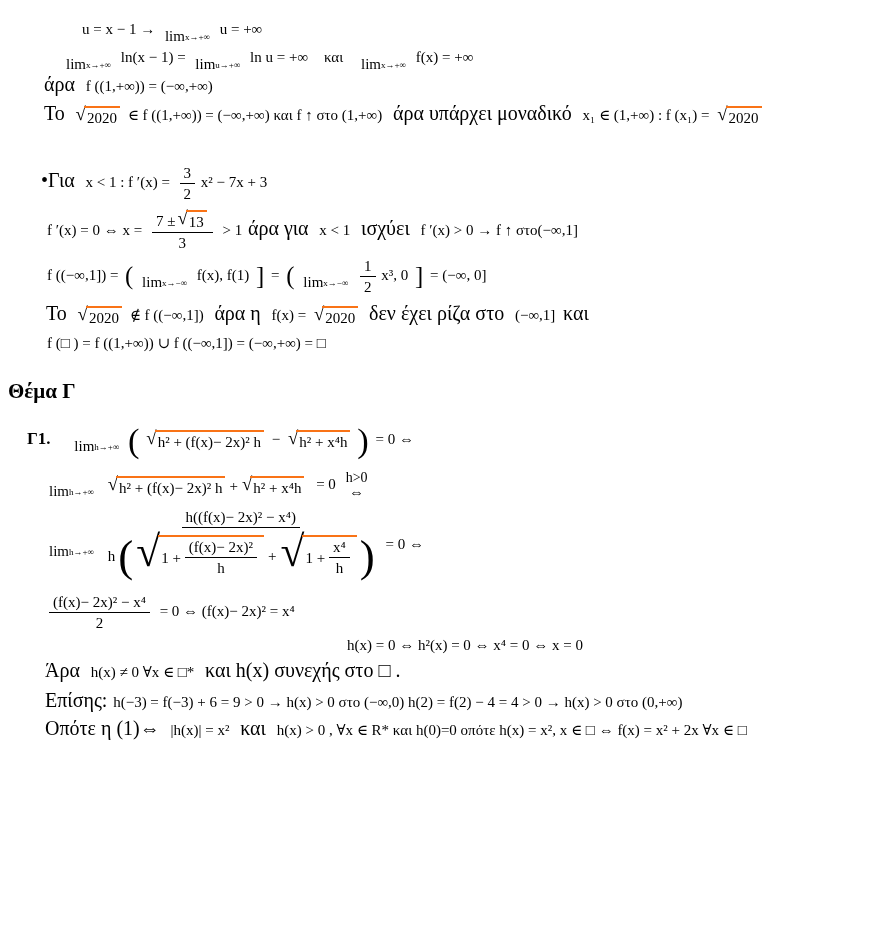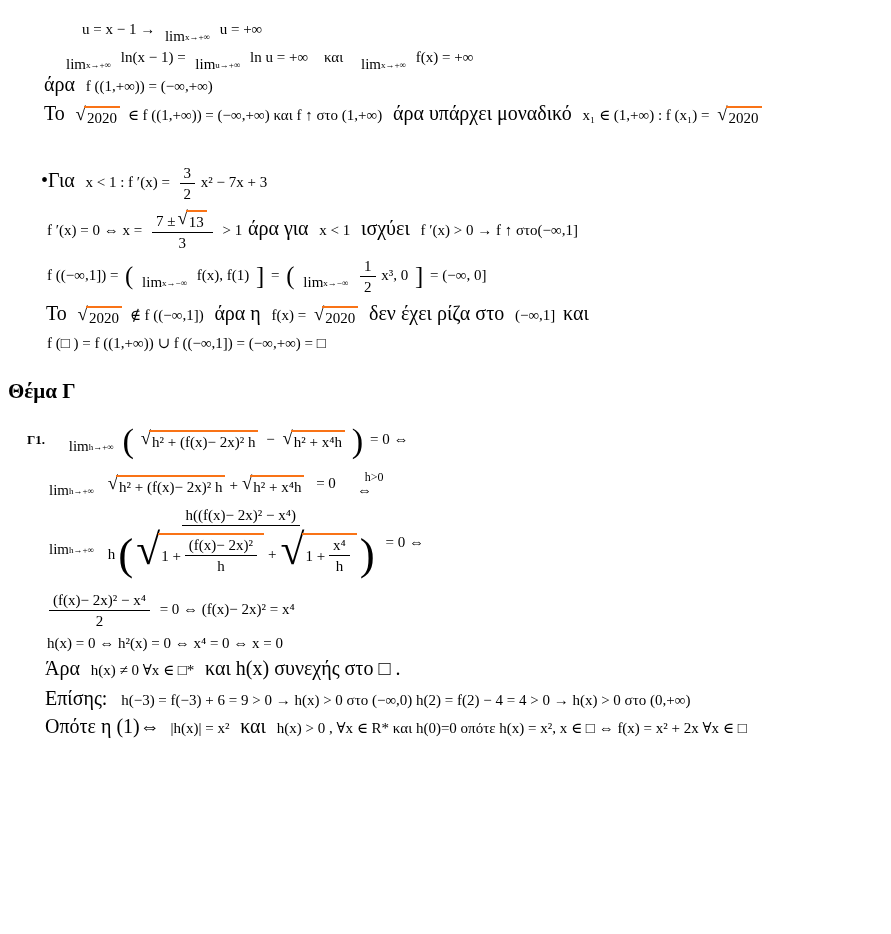--- a/index.html
+++ b/index.html
@@ -3,21 +3,21 @@
 <meta charset="utf-8">
 <style>
   html,body{margin:0;padding:0;background:#ffffff;}
   body{width:891px;height:934px;overflow:hidden;color:#000;
        font-family:"Liberation Serif","DejaVu Serif",serif;font-size:15px;}
   .doc{padding:20px 6px 0 45px;}
   .line{white-space:nowrap;line-height:1.25;}
   .gk{font-size:20px;margin:0 5px;}
   .m{margin:0 2px;}
   .heading{font-size:21px;font-weight:bold;}
-  .glabel{font-size:13px;font-weight:bold;margin-right:16px;}
+  .glabel{font-size:17px;font-weight:bold;margin-right:16px;}
   
   .lim{display:inline-flex;flex-direction:row;align-items:center;
        vertical-align:-7px;line-height:1;margin:0 4px;}
   .lim .b{font-size:9px;margin-top:2px;}
   
   .frac{display:inline-flex;flex-direction:column;align-items:center;
         vertical-align:middle;margin:0 4px;line-height:1.2;text-align:center;}
   .frac .num{border-bottom:1px solid #000;padding:0 4px 1px;display:inline-flex;align-items:center;justify-content:center;}
   .frac .den{padding-top:1px;display:inline-flex;align-items:center;justify-content:center;}
   
@@ -25,38 +25,38 @@
   .sqrt .sgn{line-height:0.9;font-size:1.25em;margin-right:-2px;}
   .sqrt .rad{border-top:2px solid #f97316;padding:1px 3px 0;display:inline-flex;align-items:center;line-height:1.2;}
   .sqrt.tall .sgn{font-size:2.9em;line-height:0.78;font-weight:200;}
   
   .bp{font-size:165%;vertical-align:middle;font-weight:300;margin:0 1px;}
   .bp2{font-size:230%;vertical-align:middle;font-weight:200;margin:0 1px;}
   .bp3{font-size:300%;vertical-align:middle;font-weight:200;margin:0 1px;}
   
   .over{display:inline-flex;flex-direction:column;align-items:center;
         vertical-align:middle;line-height:1;margin-left:4px;}
-  .over .c{font-size:12px;margin-bottom:0;margin-left:19px;}
+  .over .c{font-size:14px;margin-bottom:0;}
   
   .l1{margin-left:35px;}
   .l2{margin-left:17px;margin-top:4px;}
   .l3{margin-left:-6px;}
   .l4{margin-left:-6px;margin-top:4px;}
   .l5{margin-left:-9px;margin-top:37px;}
   .l6{margin-top:7px;}
   .l7{margin-top:5px;}
   .l8{margin-left:-4px;margin-top:5px;}
   .l9{margin-top:7px;}
   .hd{margin-left:-37px;margin-top:25px;}
   .g1{margin-left:-18px;margin-top:15px;}
   .g2{margin-top:9px;}
   .g3{margin-top:8px;}
   .g4{margin-top:10px;}
   .g5{margin-top:8px;}
-  .g6{margin-top:4px;}
+  .g6{margin-top:4px;text-align:center;}
   .g7{margin-top:3px;}
   .g8{margin-top:2px;}
   .g9{margin-top:5px;}
   .g10{margin-top:3px;}
 </style>
 </head>
 <body>
 
 <div class="doc">
 
@@ -283,21 +283,21 @@
   </div>
 
   <div class="line g7">
     <span class="gk" style="margin-left:0">Άρα</span>
     <span class="m">h(x) ≠ 0 ∀x ∈ □*</span>
     <span class="gk">και h(x) συνεχής στο □ .</span>
   </div>
 
 
   <div class="line g9">
-    <span class="gk" style="margin-left:0;margin-right:8px">Επίσης:</span>
+    <span class="gk" style="margin-left:0;margin-right:0">Επίσης:</span>
     <span class="m">h(−3) = f(−3) + 6 = 9 &gt; 0 → h(x) &gt; 0 στο (−∞,0) h(2) = f(2) − 4 = 4 &gt; 0 → h(x) &gt; 0 στο (0,+∞)</span>
   </div>
 
   <div class="line g10">
     <span class="gk" style="margin-left:0">Οπότε η (1)⇔</span>
     <span class="m">|h(x)| = x²</span>
     <span class="gk">και</span>
     <span class="m">h(x) &gt; 0 , ∀x ∈ R* και h(0)=0 οπότε h(x) = x², x ∈ □ ⇔ f(x) = x² + 2x  ∀x ∈ □</span>
   </div>
 

